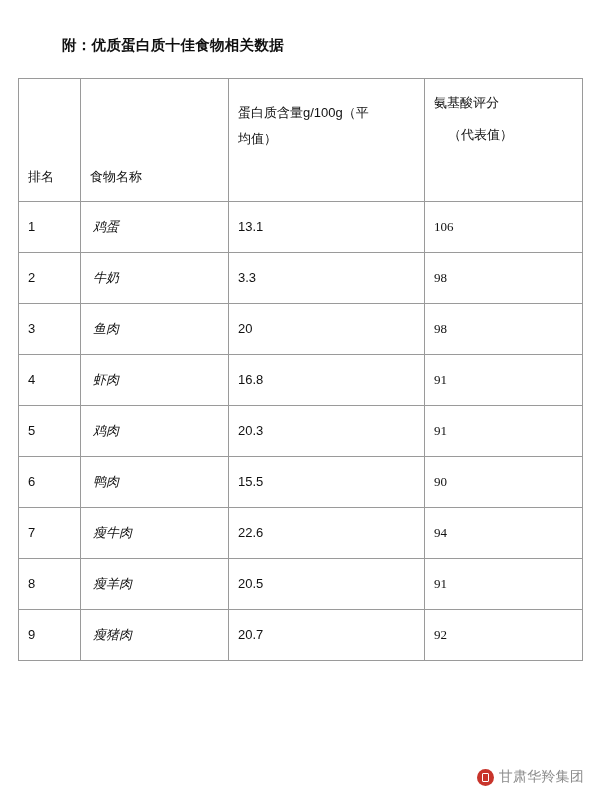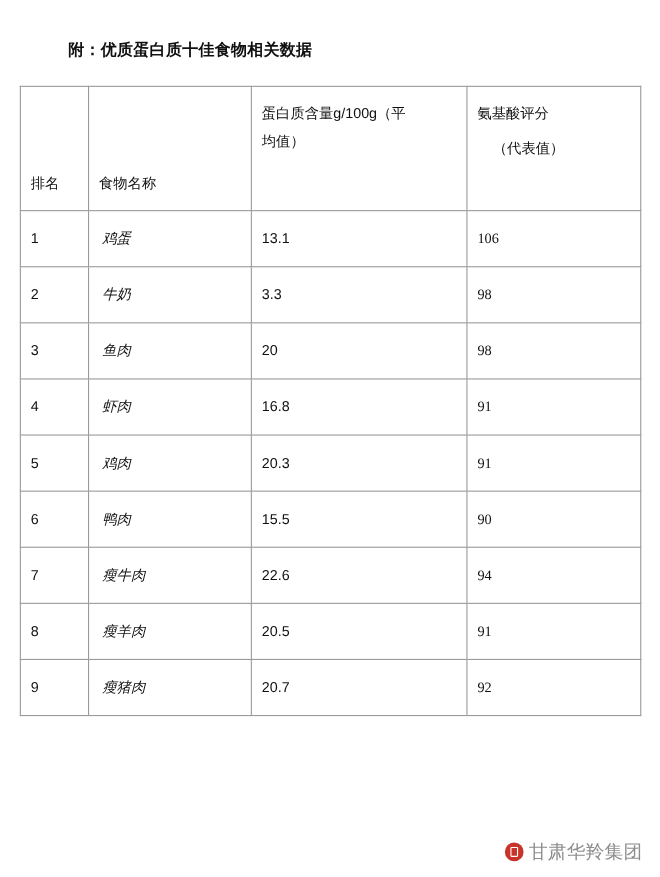--- a/index.html
+++ b/index.html
@@ -66,21 +66,21 @@
   thead td.head-rank {
     vertical-align: bottom;
     padding-bottom: 14px;
   }
   thead td.head-food {
     vertical-align: bottom;
     padding-bottom: 14px;
   }
   thead td.head-protein {
     vertical-align: top;
-    padding-top: 14px;
+    padding-top: 24px;
   }
   thead td.head-score {
     vertical-align: top;
     padding-top: 14px;
   }
   .head-line2 {
     display: block;
     margin-top: 6px;
   }
   .head-indent {
@@ -123,21 +123,21 @@
     position: absolute;
     left: 5px;
     top: 4px;
     width: 7px;
     height: 9px;
     border: 1.4px solid #ffffff;
     border-radius: 1px;
     box-sizing: border-box;
   }
   .wm-text {
-    font-size: 17px;
+    font-size: 14px;
     color: #8c8c8c;
     letter-spacing: 0.2px;
     white-space: nowrap;
   }
 </style>
 </head>
 <body>
 
 <div class="page">
 

